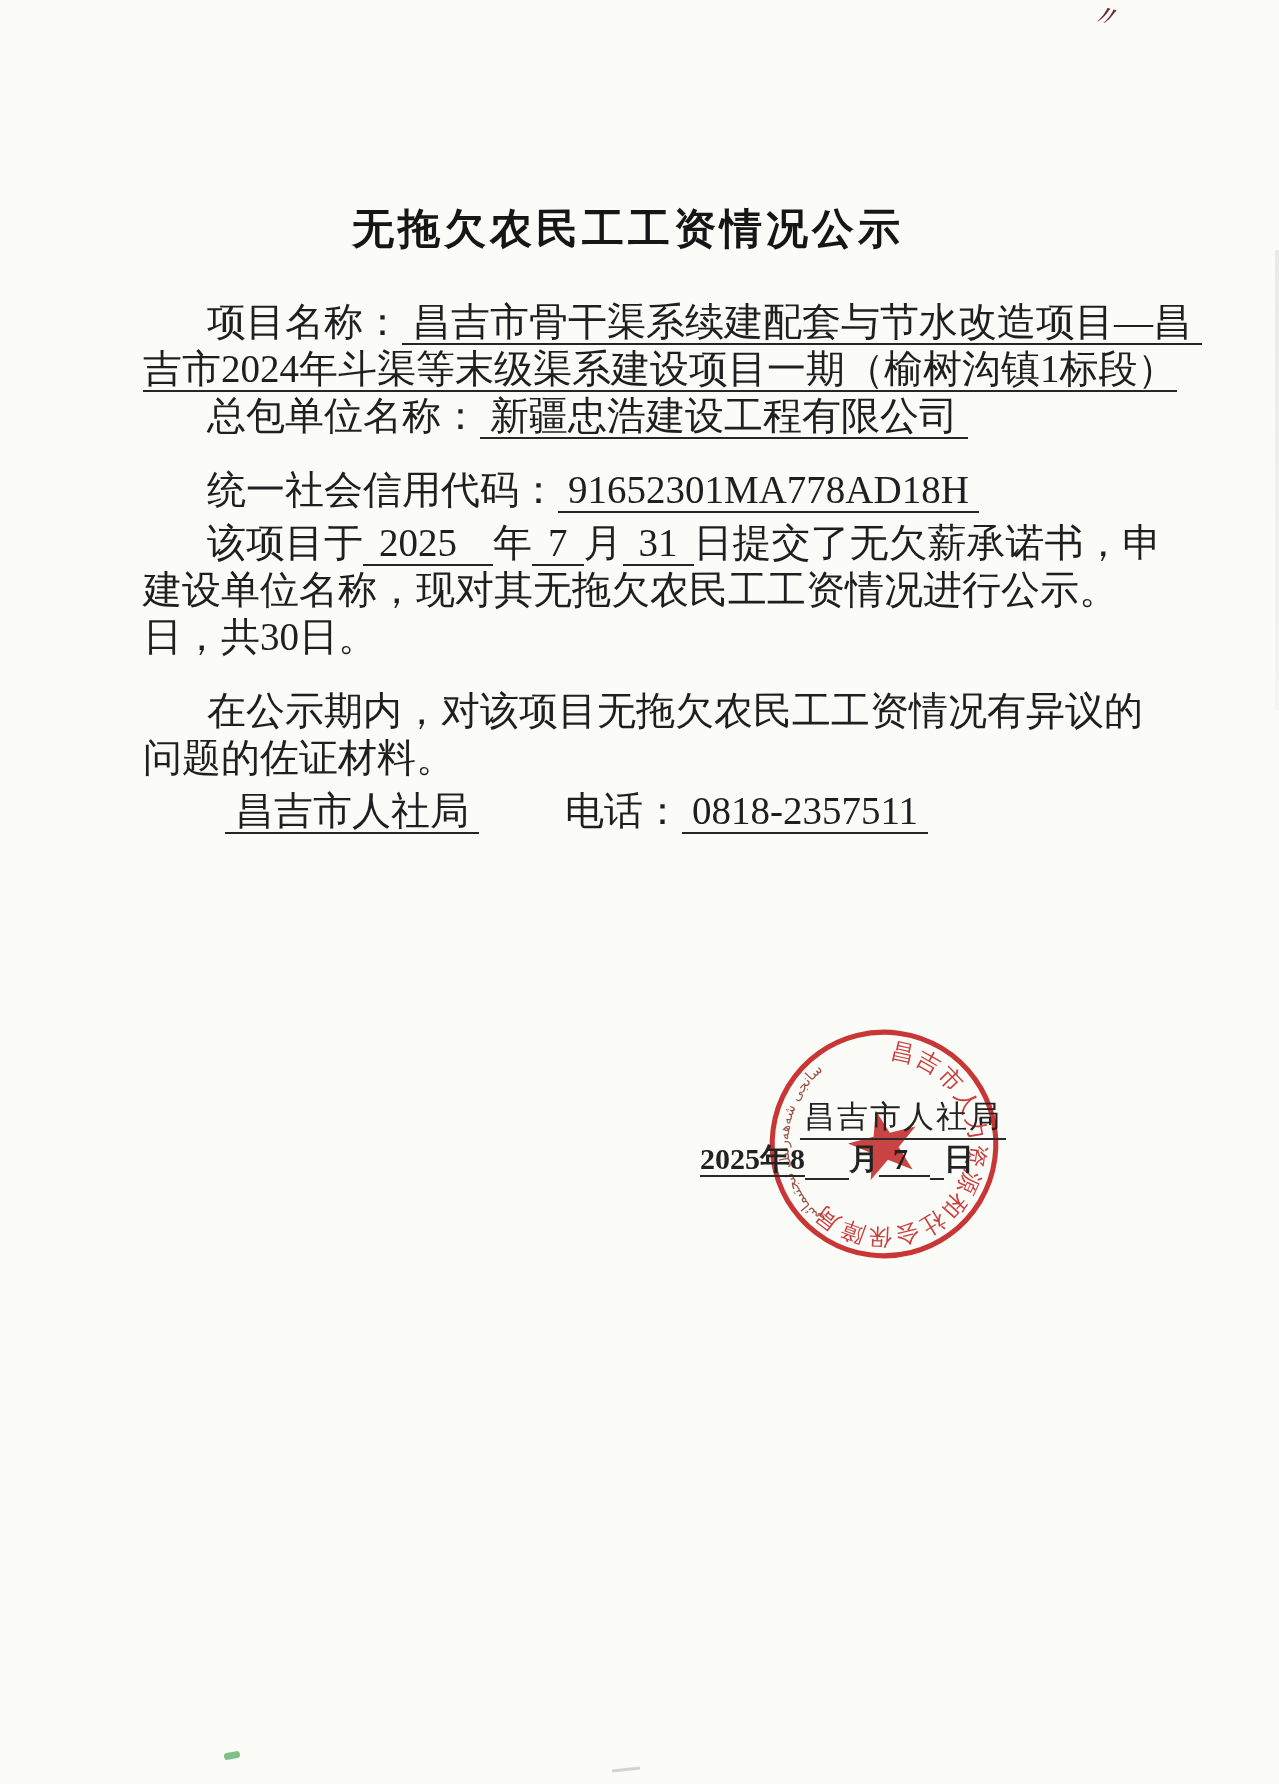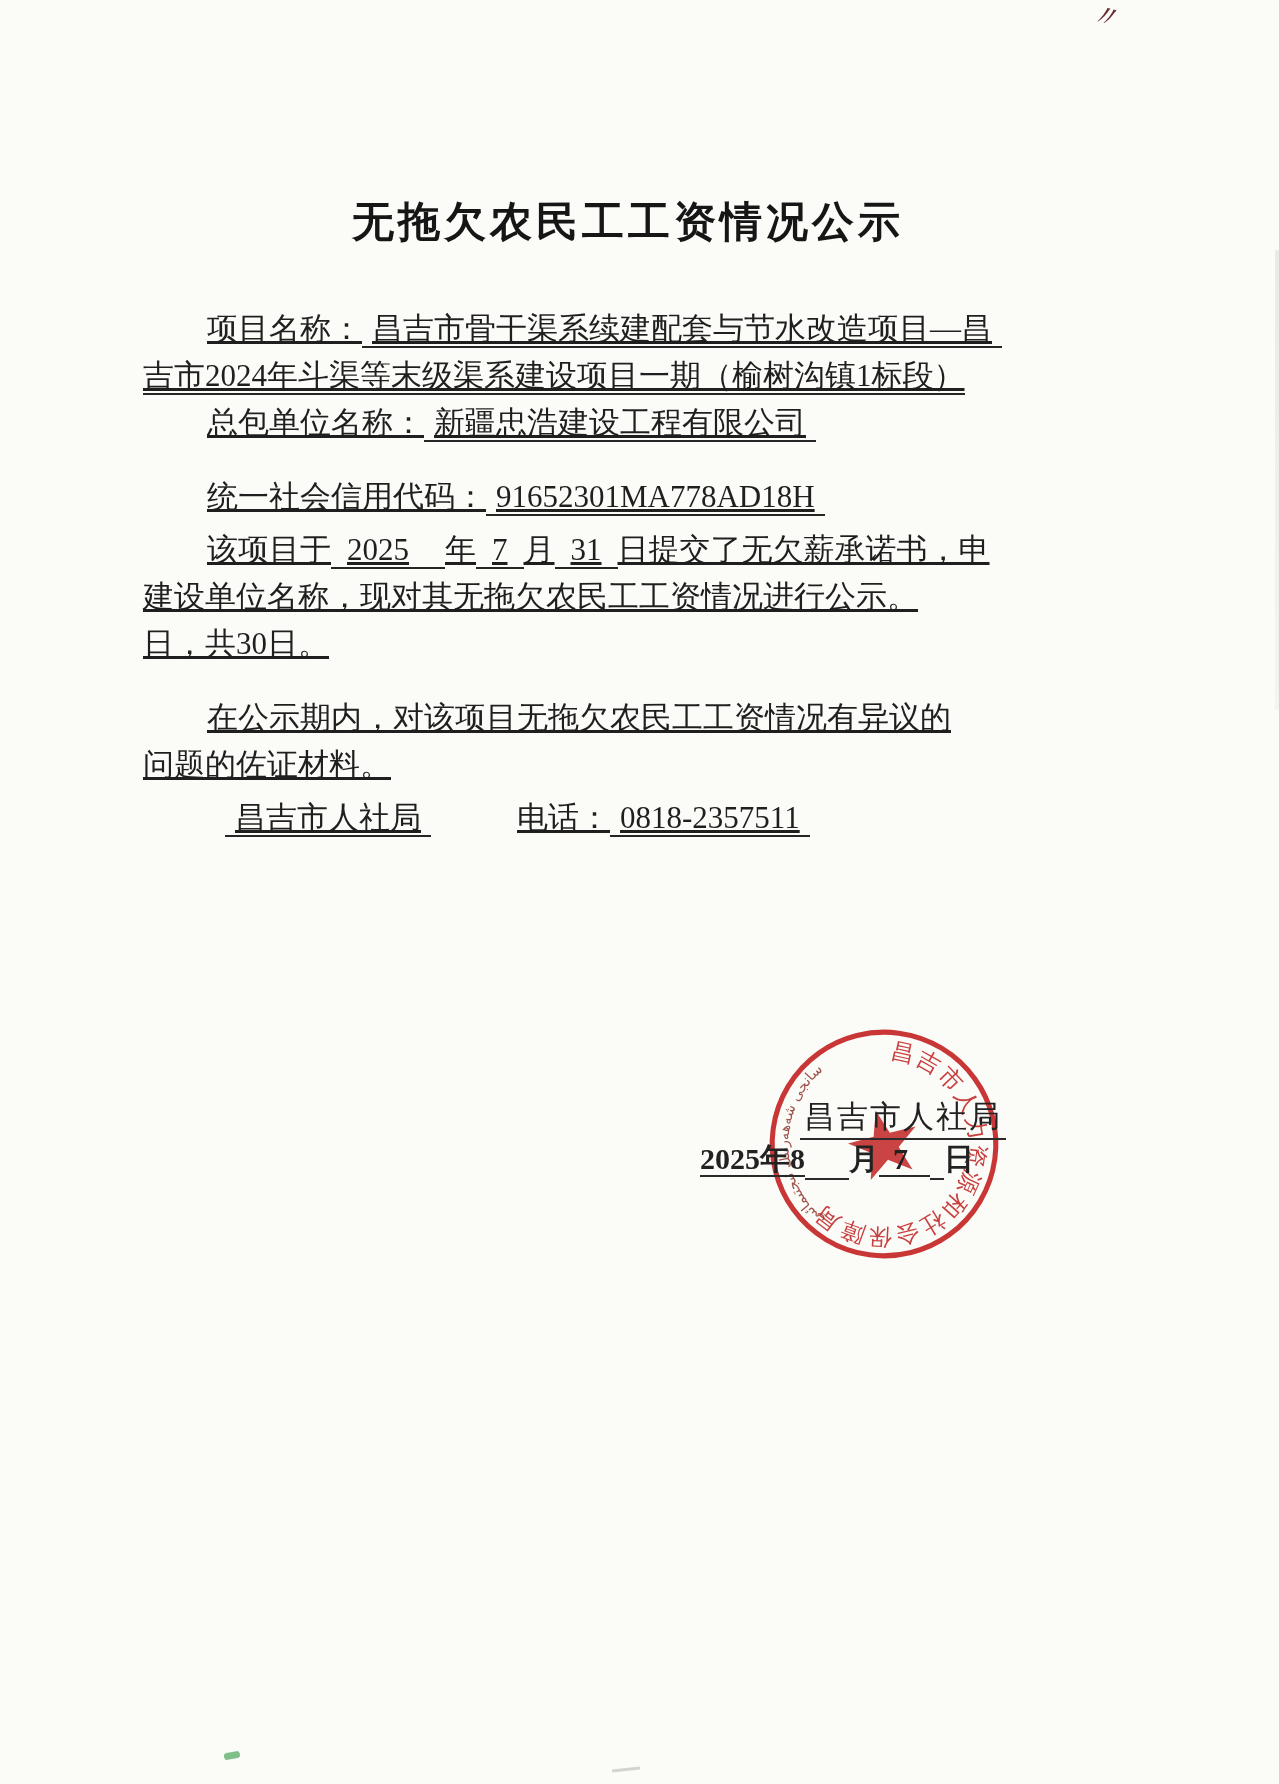--- a/index.html
+++ b/index.html
@@ -11,25 +11,25 @@
   }
   .paper-shade{position:absolute;right:0;top:250px;width:4px;height:460px;
     background:linear-gradient(#e6e6e1,#f3f3ee);opacity:.8;}
   .corner-mark{position:absolute;left:1088px;top:-6px;font-size:32px;color:#6d3034;
     transform:rotate(14deg);font-style:italic;letter-spacing:-4px;}
   .green-mark{position:absolute;left:224px;top:1752px;width:16px;height:7px;
     background:#4aa65a;opacity:.7;border-radius:3px;transform:rotate(-10deg);}
   .bottom-mark{position:absolute;left:612px;top:1768px;width:28px;height:0;
     border-top:3px solid #c9c9c4;transform:rotate(-6deg);opacity:.8;}
 
-  .doc-title{position:absolute;left:0;top:194px;width:1256px;text-align:center;
+  .doc-title{position:absolute;left:0;top:201px;width:1256px;text-align:center;
     font-size:42px;font-weight:700;letter-spacing:4px;color:#161616;}
 
-  .doc-body{position:absolute;left:143px;top:305px;width:920px;
-    font-size:31px;line-height:47px;text-decoration:underline;}
+  .doc-body{position:absolute;left:143px;top:298px;width:920px;
+    font-size:39px;line-height:47px;}
   .line{white-space:nowrap;}
   .ind{padding-left:64px;}
   .ind2{padding-left:82px;}
   .mt6{margin-top:6px;}
   .mt12{margin-top:27px;}
   .u{border-bottom:2px solid #262626;}
   .pad{padding:0 10px;}
   .uy{padding:0 36px 0 16px;}
   .uy2{padding:0 22px 0 14px;}
   .um{padding:0 16px;}

